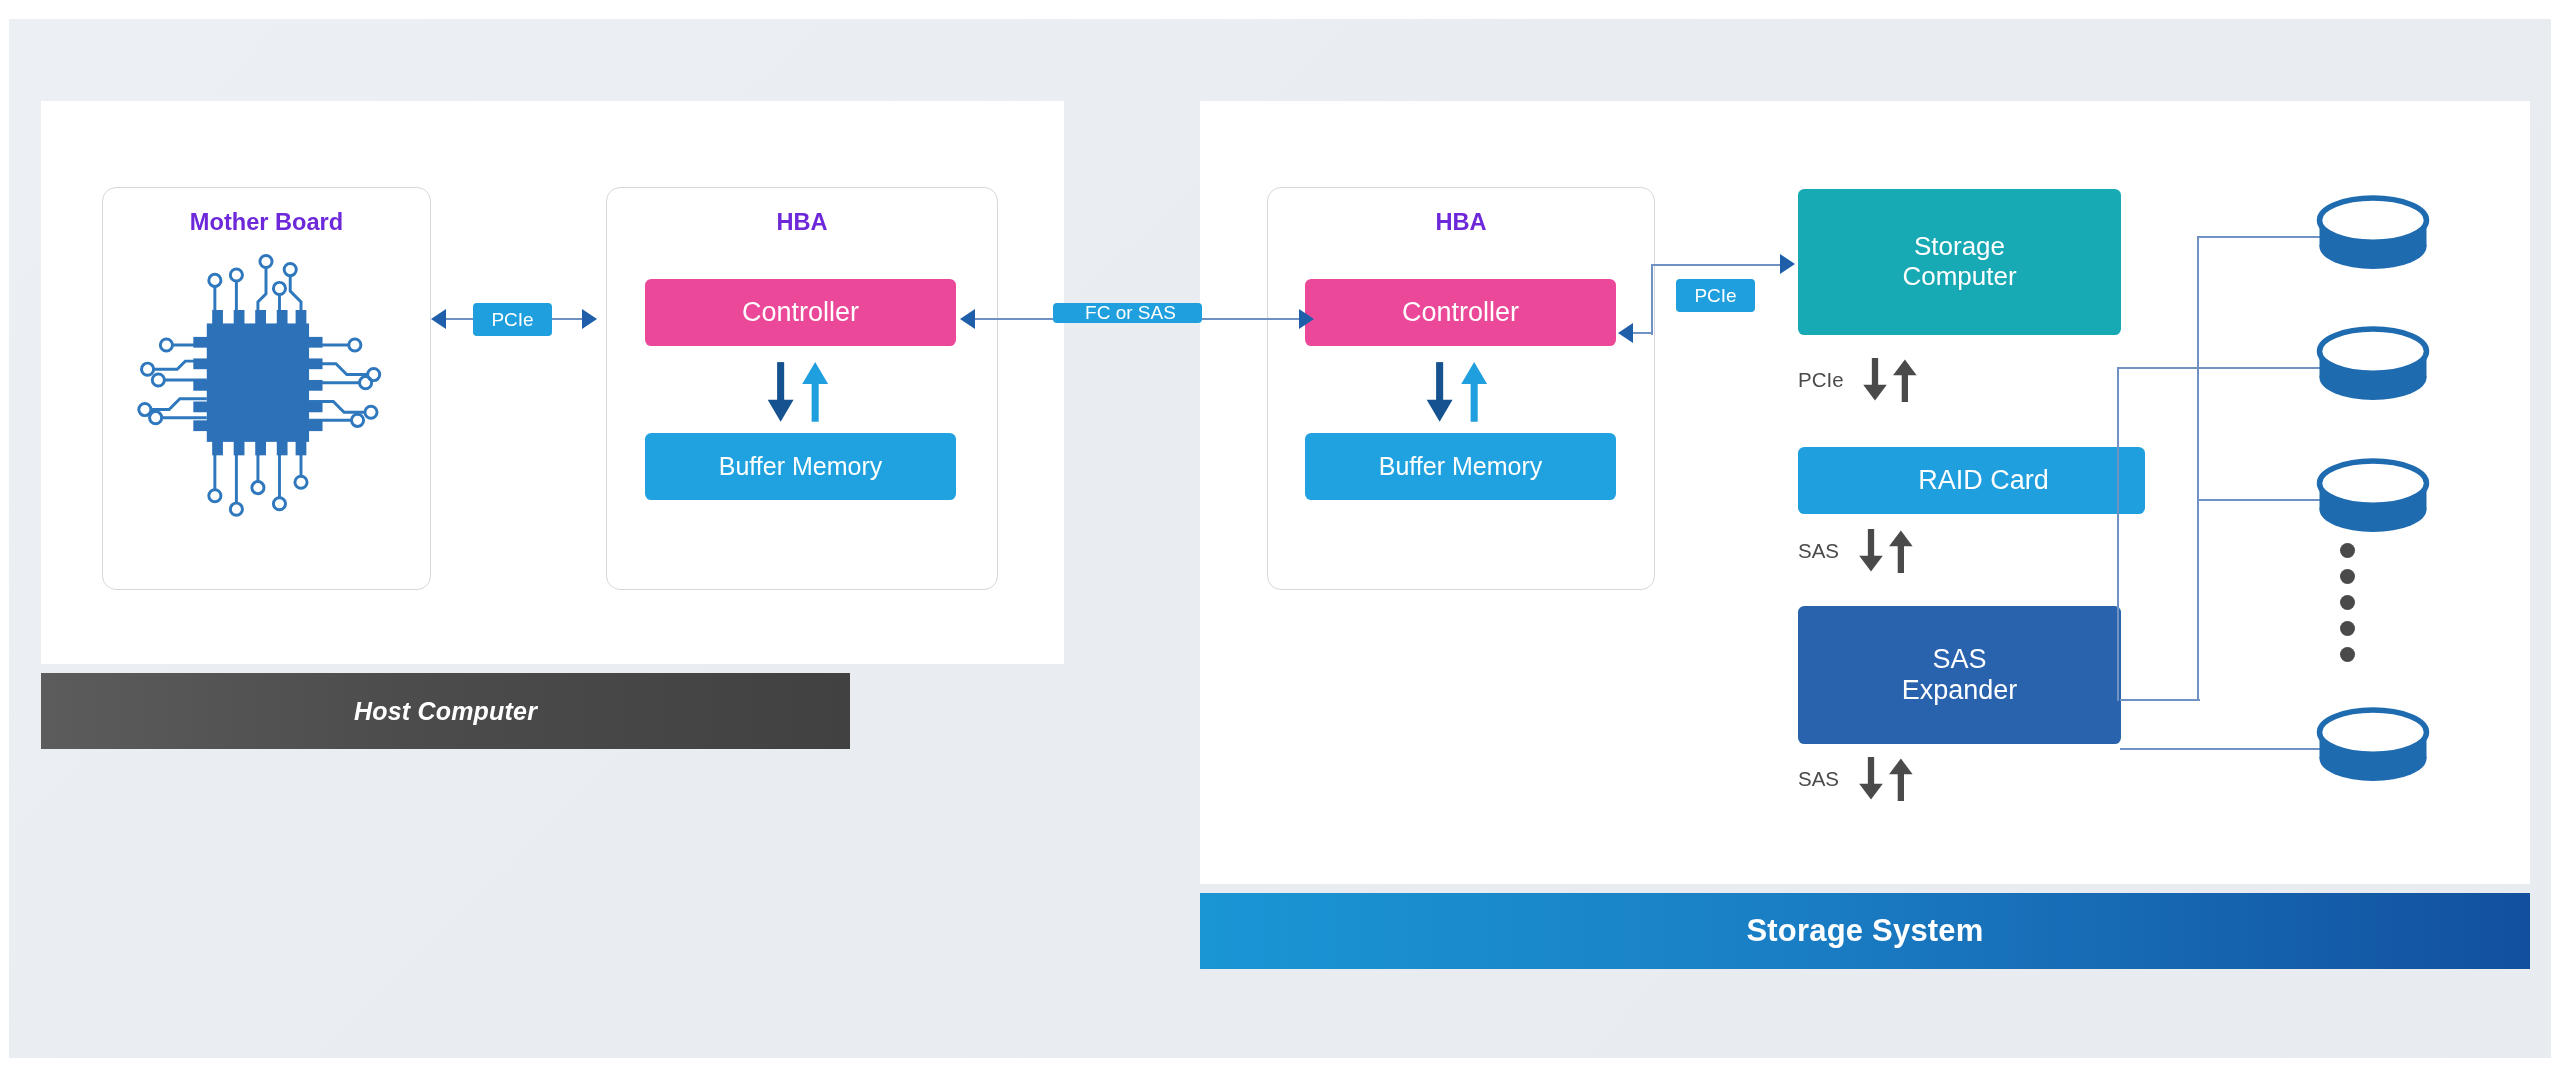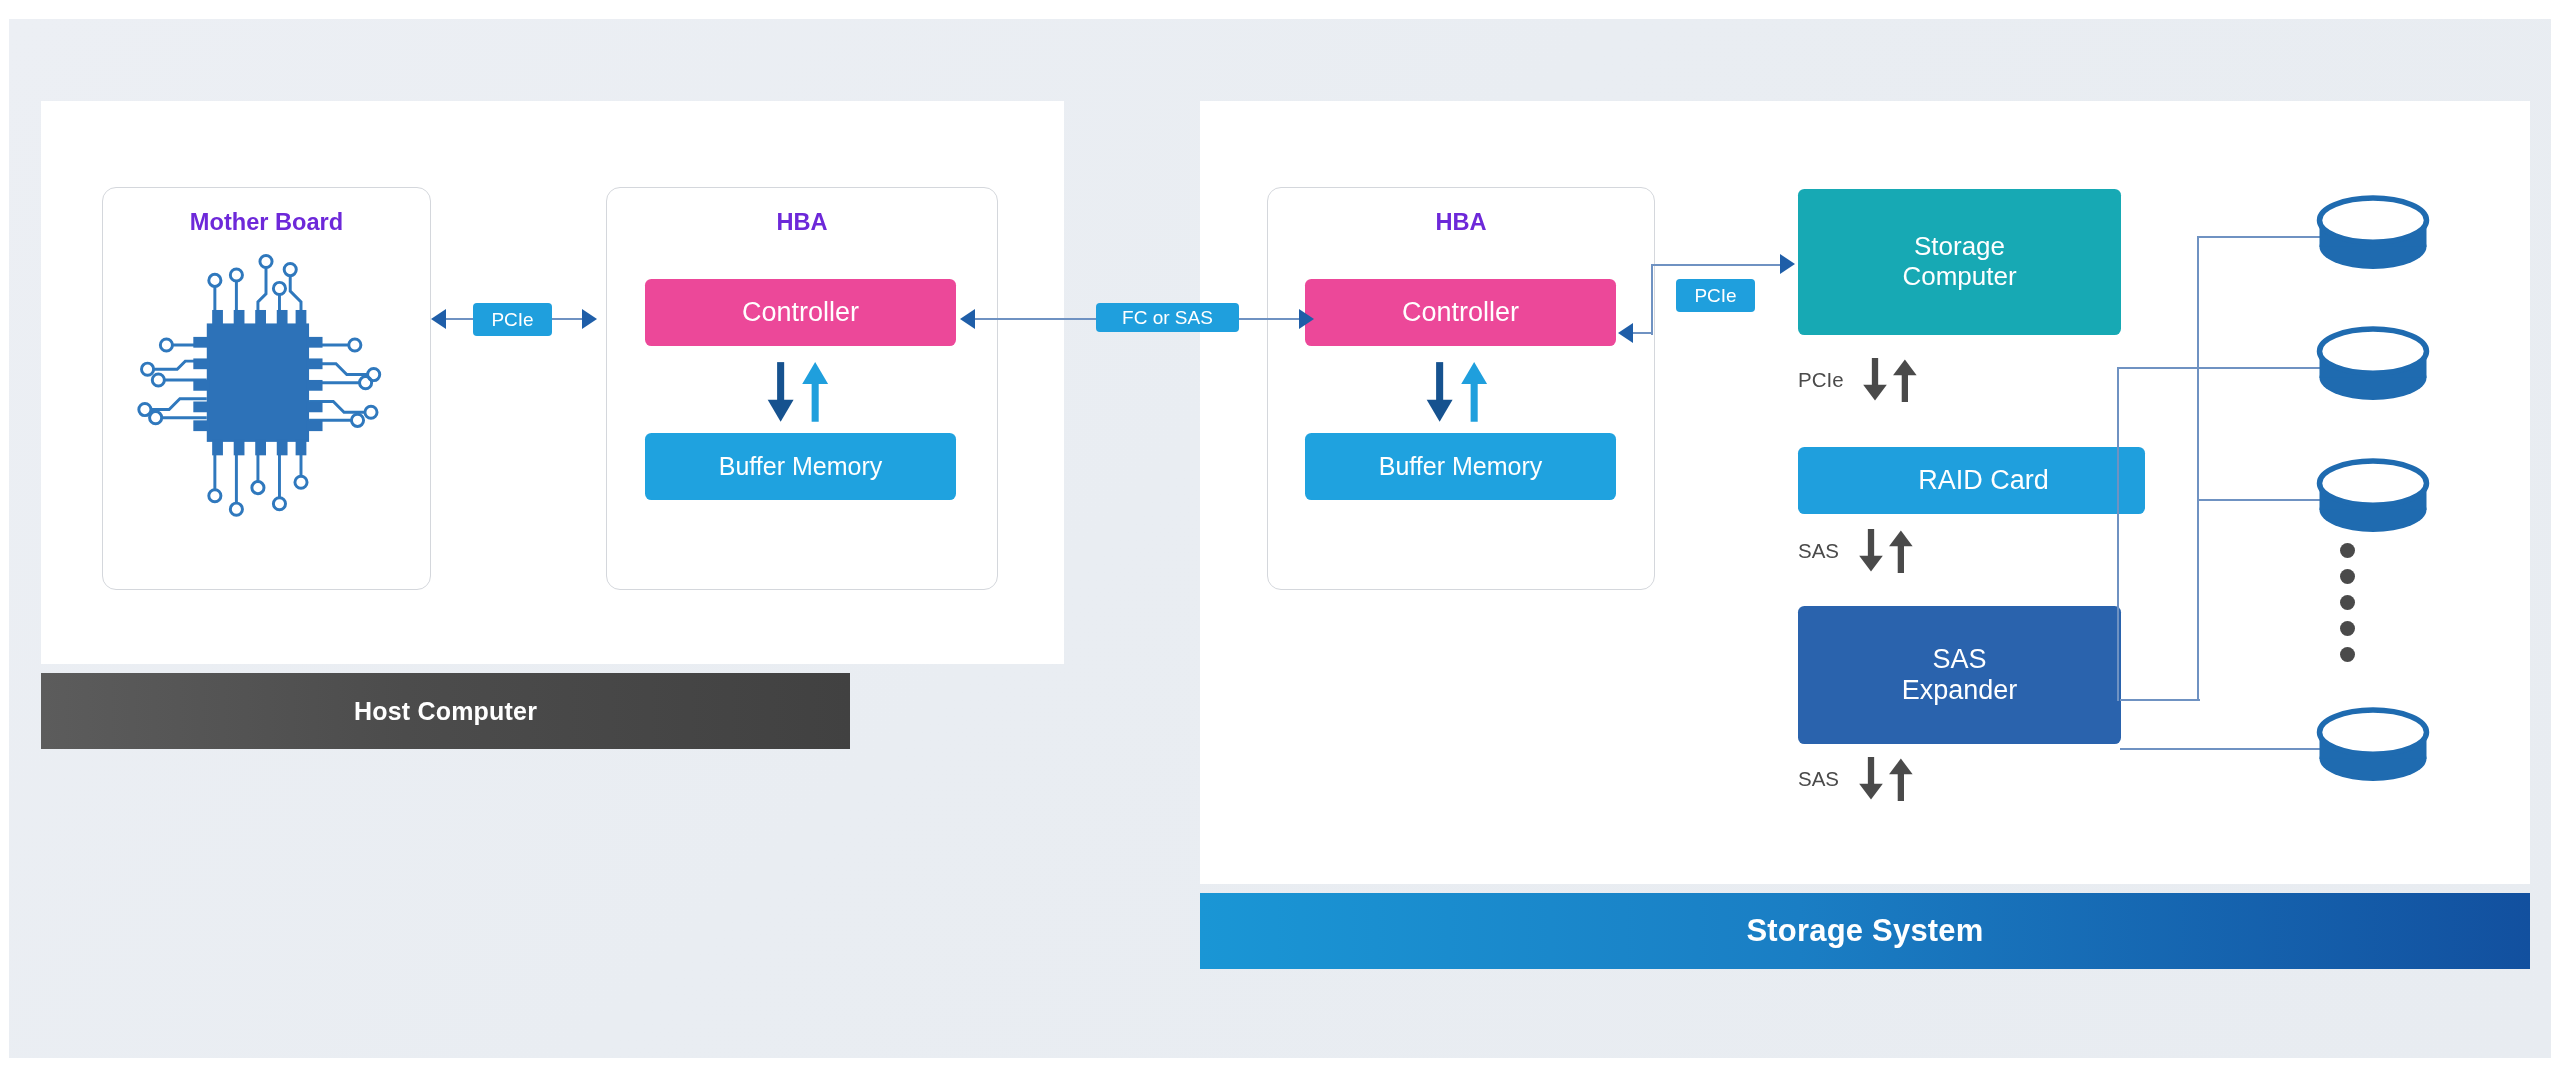--- a/index.html
+++ b/index.html
@@ -24,20 +24,21 @@
   #storage-panel{left:1200px;top:101px;width:1330px;height:783px;}
 
   
   .banner{
     position:absolute;display:flex;align-items:center;justify-content:center;
     color:#ffffff;font-weight:bold;letter-spacing:0.2px;
   }
   #host-banner{
     left:41px;top:673px;width:809px;height:76px;font-size:25px;
     background:linear-gradient(90deg,#5c5c5c 0%,#4c4c4c 45%,#414141 100%);
+    font-style:italic;
   }
   #storage-banner{
     left:1200px;top:893px;width:1330px;height:76px;font-size:31px;
     background:linear-gradient(90deg,#1a96d5 0%,#1a7ec4 45%,#12509f 100%);
   }
 
   
   .outline-card{
     position:absolute;background:#ffffff;border:1.6px solid #d4d7dc;border-radius:14px;
   }
@@ -70,21 +71,21 @@
   #raid-card      {left:1798px;top:447px;width:323px;height:67px;padding-left:24px;}
   #sas-expander   {left:1798px;top:606px;width:323px;height:138px;}
 
   
   .pill{
     position:absolute;display:flex;align-items:center;justify-content:center;
     background:#1f9fdd;color:#ffffff;border-radius:3.9px;
     font-size:19px;white-space:nowrap;z-index:6;
   }
   #pill-pcie-left {left:473px;top:303px;width:79px;height:33px;}
-  #pill-fcsas     {left:1096px;top:303px;width:143px;height:29px;}
+  #pill-fcsas     {left:1053px;top:303px;width:143px;height:20px;padding-left:6px;}
   #pill-pcie-right{left:1676px;top:279px;width:79px;height:33px;}
 
   
   .hline{position:absolute;height:2.4px;background:#6f92c2;z-index:3;}
   .vline{position:absolute;width:2.4px;background:#6f92c2;z-index:3;}
 
   .arw{position:absolute;width:0;height:0;z-index:4;}
   .arw.left  {border-top:10.2px solid transparent;border-bottom:10.2px solid transparent;border-right:15.7px solid #1f5ea8;}
   .arw.right {border-top:10.2px solid transparent;border-bottom:10.2px solid transparent;border-left:15.7px solid #1f5ea8;}
 

